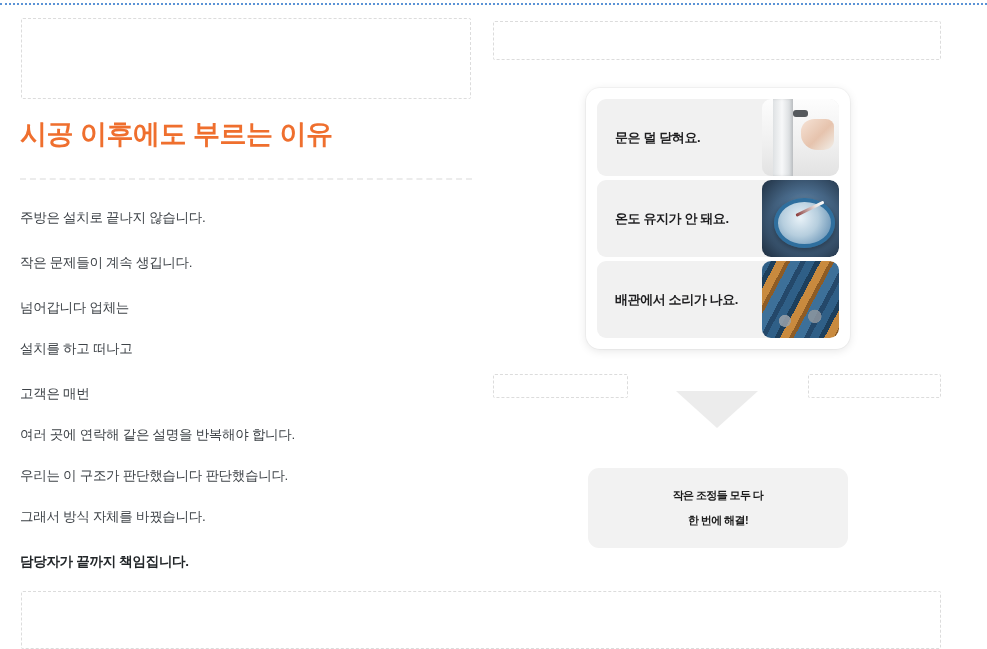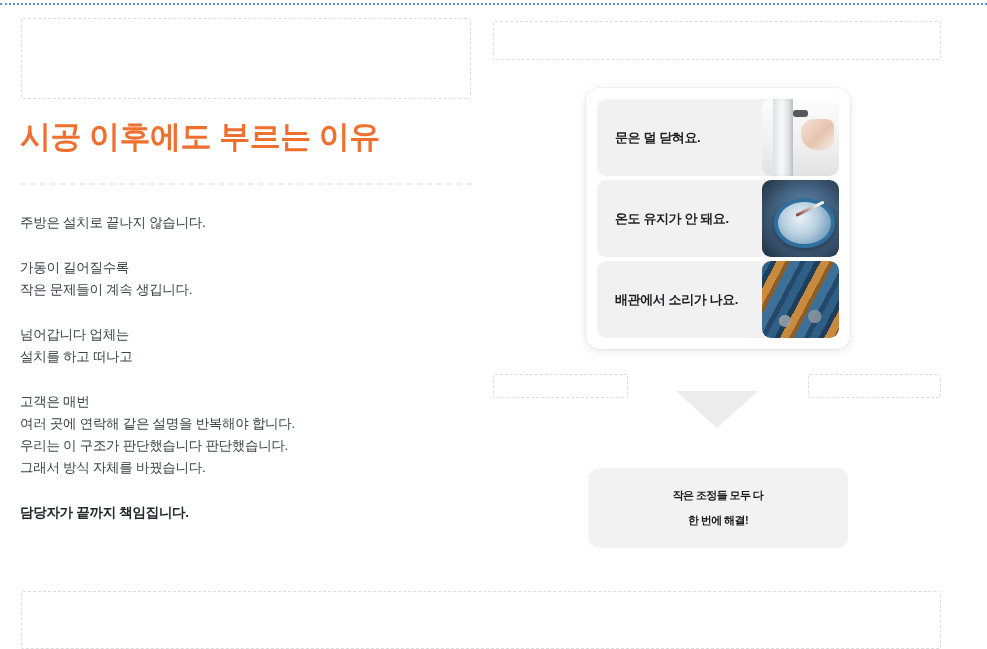--- a/index.html
+++ b/index.html
@@ -46,21 +46,21 @@
 
   
   .left-col {
     position: absolute;
     left: 20px;
     top: 118px;
     width: 452px;
   }
 
   .page-heading {
-    font-size: 31px;
+    font-size: 27px;
     font-weight: 700;
     color: #ef6f2e;
     letter-spacing: -0.5px;
     line-height: 1.25;
     white-space: nowrap;
   }
 
   .heading-divider {
     margin-top: 26px;
     width: 452px;
@@ -72,21 +72,21 @@
     margin-top: 27px;
     font-size: 13.5px;
     line-height: 22px;
     color: #3e4348;
     letter-spacing: -0.3px;
   }
 
   .para { margin-bottom: 23px; }
   .para:last-child { margin-bottom: 0; }
   .para.strong { font-weight: 700; color: #222629; }
-  .para .ln { display: block; }
+  .para .ln { display: block; margin-top: 19px; }
 
   
   .symptom-panel {
     position: absolute;
     left: 586px;
     top: 88px;
     width: 264px;
     height: 261px;
     background: #ffffff;
     border-radius: 14px;
@@ -254,21 +254,20 @@
 
     <h1 class="page-heading">시공 이후에도 부르는 이유</h1>
 
     <div class="heading-divider"></div>
 
     <div class="body-copy" id="body-copy">
         <p class="para">
           <span class="ln">주방은 설치로 끝나지 않습니다.</span>
         </p>
         <p class="para">
-          <span class="ln">가동이 길어질수록</span>
           <span class="ln">작은 문제들이 계속 생깁니다.</span>
         </p>
         <p class="para">
           <span class="ln">넘어갑니다 업체는</span>
           <span class="ln">설치를 하고 떠나고</span>
         </p>
         <p class="para">
           <span class="ln">고객은 매번</span>
           <span class="ln">여러 곳에 연락해 같은 설명을 반복해야 합니다.</span>
           <span class="ln">우리는 이 구조가 판단했습니다 판단했습니다.</span>

